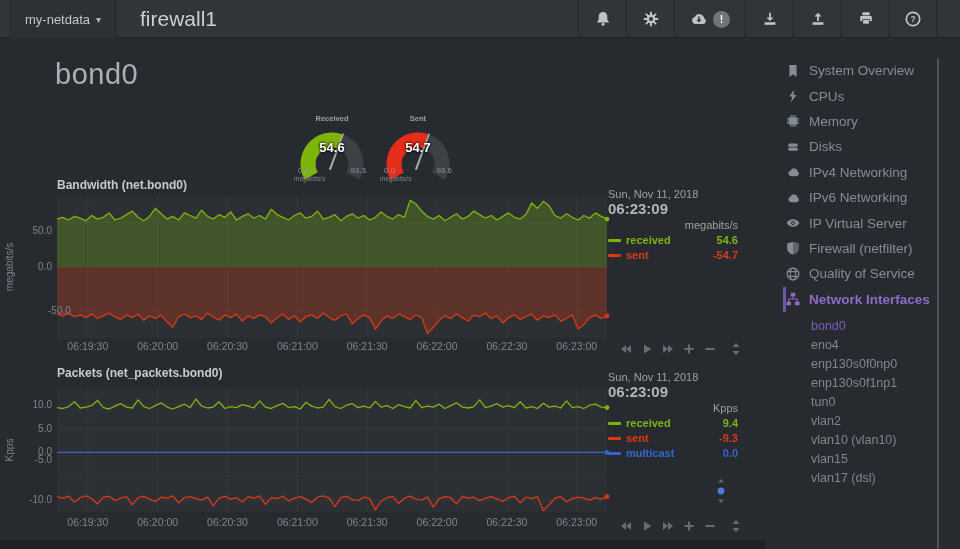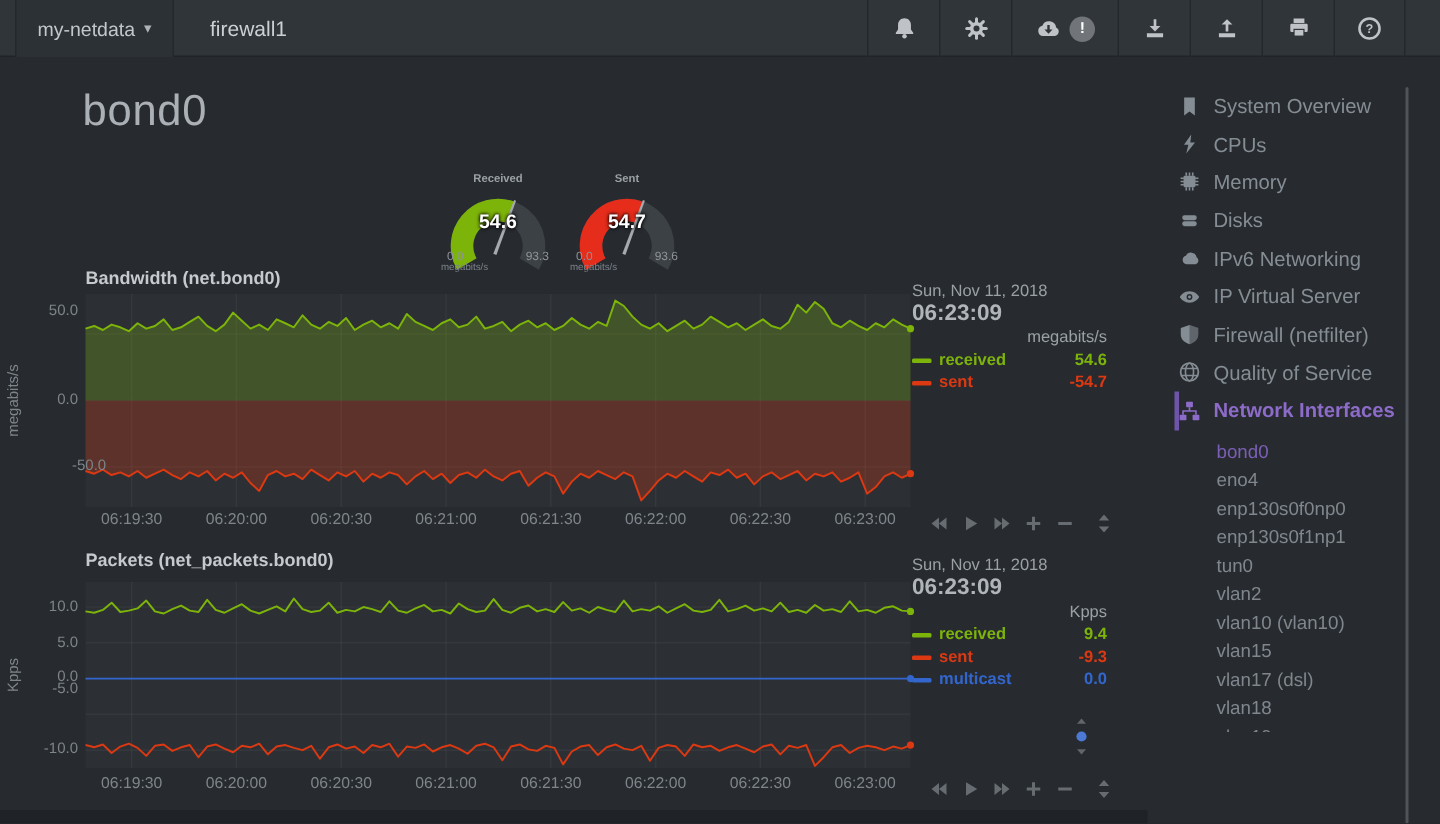--- a/index.html
+++ b/index.html
@@ -9,21 +9,21 @@
 
   
   .navbar { position:absolute; left:0; top:0; width:960px; height:38px;
             background:#30353a; border-bottom:1px solid #202428; }
   .nd-menu { position:absolute; left:10px; top:0; height:38px; padding:0 14px;
              display:flex; align-items:center; gap:6px; cursor:pointer;
              border-left:1px solid #24282c; border-right:1px solid #24282c; background:#2c3136; }
   .nd-menu span { color:#c3c7cb; font-size:13px; }
   .nd-menu .caret { font-size:10px; color:#aeb3b7; }
   .host { position:absolute; left:140px; top:0; height:38px; display:flex; align-items:center;
-          color:#ccd0d4; font-size:14px; }
+          color:#ccd0d4; font-size:21px; }
   .nav-icons { position:absolute; right:23px; top:0; height:38px; display:flex; }
   .nav-btn { height:38px; width:48px; display:flex; align-items:center; justify-content:center;
              gap:5px; border-left:1px solid #24282c; cursor:pointer; }
   .nav-btn.wide { width:71px; }
   .nav-btn:last-child { border-right:1px solid #24282c; }
   .nav-btn svg { display:block; }
   .badge { width:17px; height:17px; border-radius:50%; background:#717579; color:#fff;
            font-size:10.5px; font-weight:bold; line-height:17px; text-align:center; }
 
   
@@ -208,21 +208,21 @@
             <span class="lname">received</span>
             <span class="lval">54.6</span>
           </div>
           <div class="lrow" style="color: rgb(220, 57, 18);">
             <span class="swatch" style="background: rgb(220, 57, 18);"></span>
             <span class="lname">sent</span>
             <span class="lval">-54.7</span>
           </div>
         </div>
     </div>
-  <div class="ytick" style="top: 26px;">50.0</div>
+  <div class="ytick" style="top: 49px;">50.0</div>
       <div class="ytick" style="top: 85px;">0.0</div>
       <div class="ytick" style="top: 129.375px; padding-left: 48px;">-50.0</div>
       <div class="xtick" style="left: 87.8px; top: 164px;">06:19:30</div>
       <div class="xtick" style="left: 157.65px; top: 164px;">06:20:00</div>
       <div class="xtick" style="left: 227.5px; top: 164px;">06:20:30</div>
       <div class="xtick" style="left: 297.35px; top: 164px;">06:21:00</div>
       <div class="xtick" style="left: 367.2px; top: 164px;">06:21:30</div>
       <div class="xtick" style="left: 437.05px; top: 164px;">06:22:00</div>
       <div class="xtick" style="left: 506.9px; top: 164px;">06:22:30</div>
       <div class="xtick" style="left: 576.75px; top: 164px;">06:23:00</div>
@@ -387,20 +387,26 @@
         <svg width="14" height="14" viewBox="0 0 13 13">
           <rect fill="#858d94" x="2" y="3.2" width="9" height="3.1" rx="1.5"></rect>
           <rect fill="#858d94" x="2" y="6.9" width="9" height="3.1" rx="1.5"></rect>
         </svg>
         <span>Disks</span>
       </div>
       <div class="side-item">
         <svg width="14" height="14" viewBox="0 0 13 13">
           <path fill="#858d94" d="M10.9 6.1A3.5 3.5 0 0 0 4.3 5.1a2.7 2.7 0 0 0 .4 5.3h5.6a2.4 2.4 0 0 0 .6-4.3z"></path>
         </svg>
+        <span>IPv4 Networking</span>
+      </div>
+      <div class="side-item">
+        <svg width="14" height="14" viewBox="0 0 13 13">
+          <path fill="#858d94" d="M10.9 6.1A3.5 3.5 0 0 0 4.3 5.1a2.7 2.7 0 0 0 .4 5.3h5.6a2.4 2.4 0 0 0 .6-4.3z"></path>
+        </svg>
         <span>IPv6 Networking</span>
       </div>
       <div class="side-item">
         <svg width="14" height="14" viewBox="0 0 13 13">
           <path fill="#858d94" d="M6.5 3C3.6 3 1.4 4.9.5 6.5 1.4 8.1 3.6 10 6.5 10s5.1-1.9 6-3.5C11.6 4.9 9.4 3 6.5 3z"></path>
           <circle cx="6.5" cy="6.5" r="1.8" fill="#272b30"></circle>
           <circle fill="#858d94" cx="6.5" cy="6.5" r="0.9"></circle>
         </svg>
         <span>IP Virtual Server</span>
       </div>

